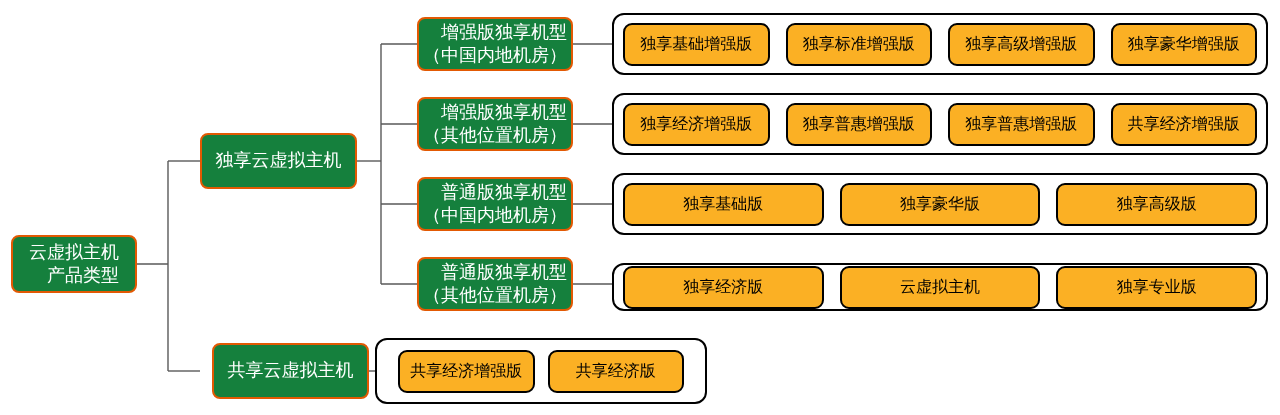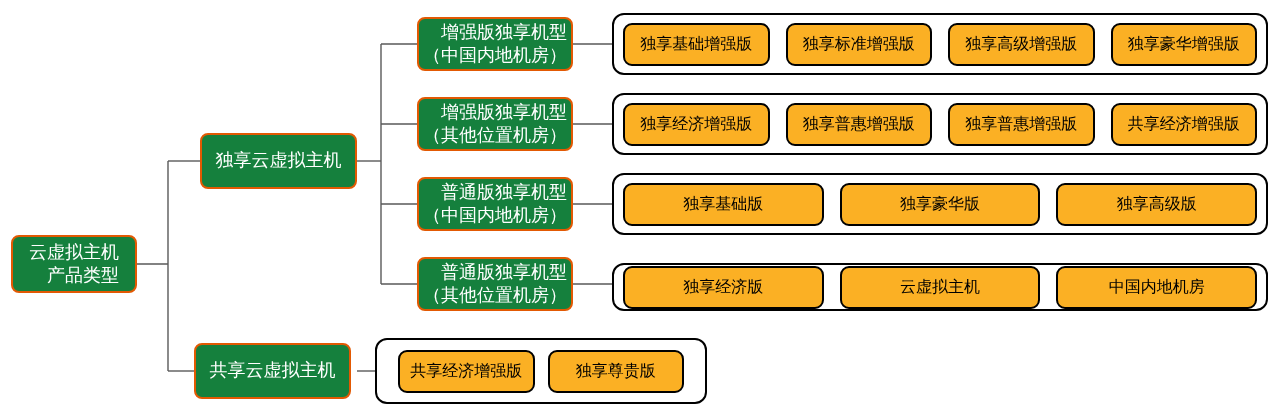--- a/index.html
+++ b/index.html
@@ -72,21 +72,21 @@
     <line x1="573" y1="204" x2="612" y2="204"></line>
     <line x1="573" y1="284" x2="612" y2="284"></line>
 
     <line x1="357" y1="371" x2="375" y2="371"></line>
   </svg>
 
   <div class="node" style="left:11px;top:235px;width:126px;height:58px;">云虚拟主机
 产品类型</div>
 
   <div class="node" style="left:200px;top:133px;width:157px;height:56px;">独享云虚拟主机</div>
-  <div class="node" style="left:194px;top:343px;width:157px;height:56px;">共享云虚拟主机</div>
+  <div class="node" style="left:212px;top:343px;width:157px;height:56px;">共享云虚拟主机</div>
 
   <div class="node" style="left:417px;top:17px;width:156px;height:54px;font-size:18px;">增强版独享机型
 （中国内地机房）</div>
   <div class="node" style="left:417px;top:97px;width:156px;height:54px;">增强版独享机型
 （其他位置机房）</div>
   <div class="node" style="left:417px;top:177px;width:156px;height:54px;">普通版独享机型
 （中国内地机房）</div>
   <div class="node" style="left:417px;top:257px;width:156px;height:54px;">普通版独享机型
 （其他位置机房）</div>
 
@@ -106,21 +106,21 @@
 
   <div class="group" style="left:612px;top:173px;width:656px;height:62px;">
     <div class="leaf">独享基础版</div>
     <div class="leaf">独享豪华版</div>
     <div class="leaf">独享高级版</div>
   </div>
 
   <div class="group" style="left:612px;top:263px;width:656px;height:48px;">
     <div class="leaf">独享经济版</div>
     <div class="leaf">云虚拟主机</div>
-    <div class="leaf">中国内地机房</div>
+    <div class="leaf">独享专业版</div>
   </div>
 
   <div class="group small" style="left:375px;top:338px;width:332px;height:66px;">
     <div class="leaf">共享经济增强版</div>
-    <div class="leaf">独享尊贵版</div>
+    <div class="leaf">共享经济版</div>
   </div>
 
 </div>
 
 </body></html>

